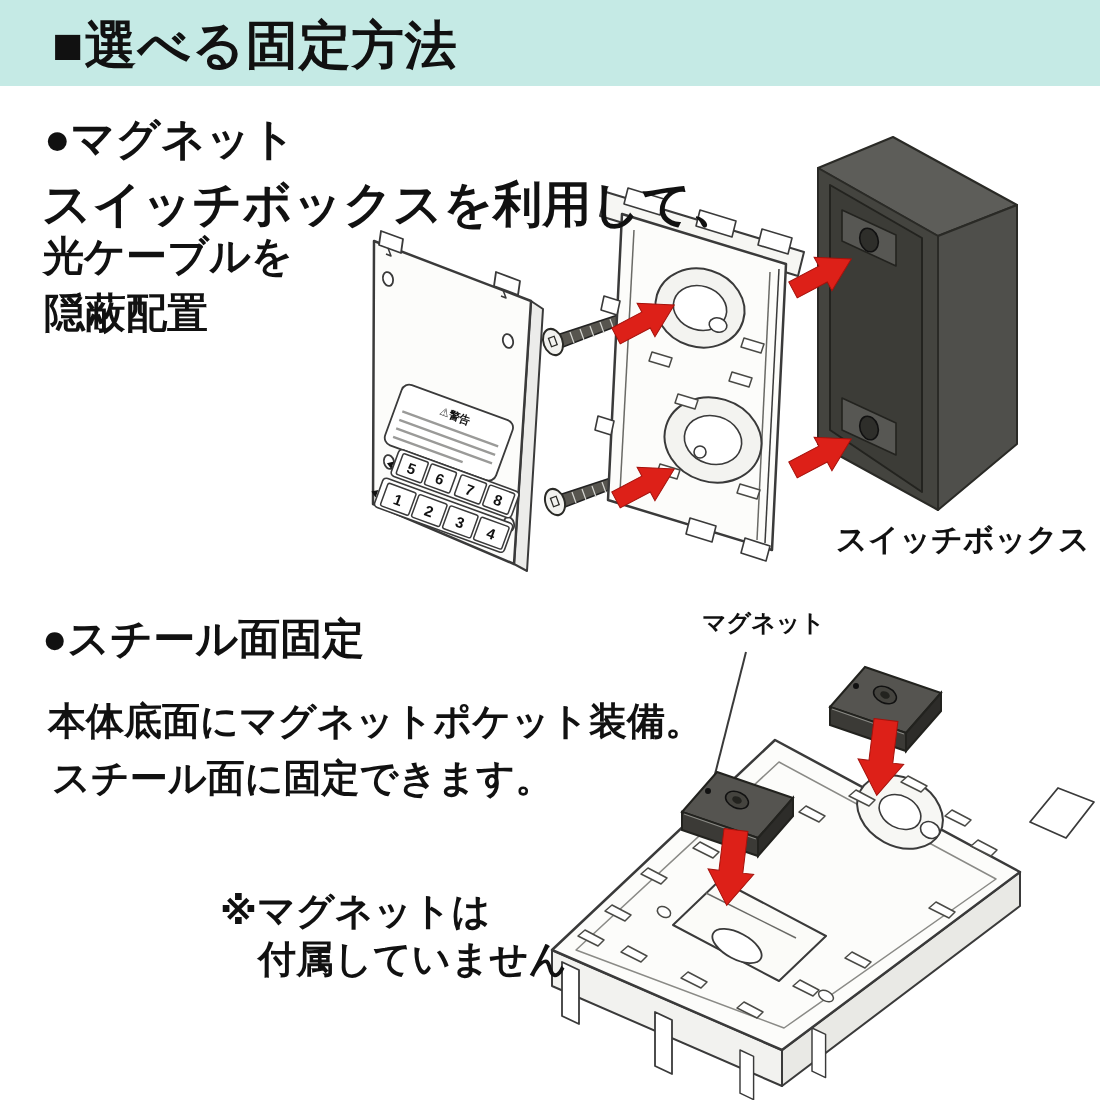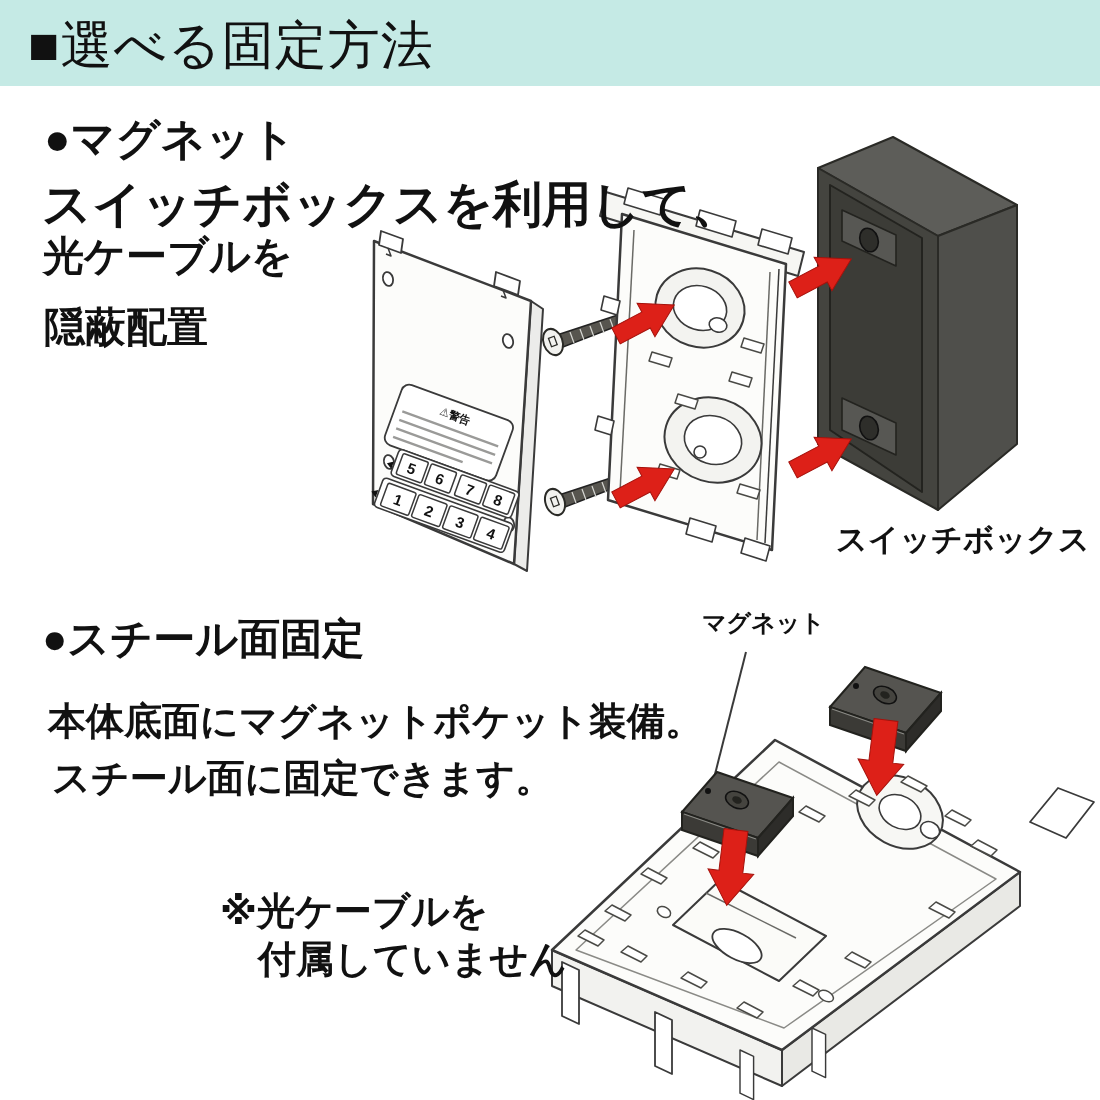--- a/index.html
+++ b/index.html
@@ -2,28 +2,28 @@
 <html><head>
 <meta charset="utf-8">
 <style>
   html,body{margin:0;padding:0;background:#ffffff;}
   .page{
     position:relative;width:1100px;height:1100px;background:#ffffff;overflow:hidden;
     font-family:"Liberation Sans","DejaVu Sans",sans-serif;color:#111;
   }
   .header-band{position:absolute;left:0;top:0;width:1100px;height:86px;background:#c5eae5;}
   .title{
-    position:absolute;left:28px;top:0;height:62px;line-height:90px;
-    font-size:52px;font-weight:400;letter-spacing:1px;white-space:nowrap;
+    position:absolute;left:52px;top:0;height:62px;line-height:90px;
+    font-size:52px;font-weight:700;letter-spacing:1px;white-space:nowrap;
   }
   .txt{position:absolute;white-space:nowrap;}
   .wall-heading{left:44px;top:110px;font-size:44px;font-weight:700;}
   .wall-l1{left:42px;top:172px;font-size:49px;font-weight:600;}
   .wall-l2{left:43px;top:229px;font-size:41px;font-weight:600;}
-  .wall-l3{left:44px;top:286px;font-size:41px;font-weight:600;margin-top:14px;}
+  .wall-l3{left:44px;top:286px;font-size:41px;font-weight:600;}
   .switchbox-label{left:836px;top:519px;font-size:31px;font-weight:700;text-align:right;}
   .magnet-label{left:702px;top:607px;font-size:24px;font-weight:700;text-align:center;}
   .steel-heading{left:42px;top:611px;font-size:42px;font-weight:700;}
   .steel-l1{left:48px;top:696px;font-size:38px;font-weight:600;}
   .steel-l2{left:52px;top:753px;font-size:38px;font-weight:600;}
   .note1{left:220px;top:886px;font-size:38px;font-weight:700;}
   .note2{left:258px;top:934px;font-size:38px;font-weight:700;}
   svg.art{position:absolute;left:0;top:0;width:1100px;height:1100px;}
 </style>
 </head>
@@ -245,16 +245,16 @@
   <div class="txt wall-heading">●マグネット</div>
   <div class="txt wall-l1">スイッチボックスを利用して、</div>
   <div class="txt wall-l2">光ケーブルを</div>
   <div class="txt wall-l3">隠蔽配置</div>
   <div class="txt switchbox-label">スイッチボックス</div>
 
   <div class="txt steel-heading">●スチール面固定</div>
   <div class="txt steel-l1">本体底面にマグネットポケット装備。</div>
   <div class="txt steel-l2">スチール面に固定できます。</div>
   <div class="txt magnet-label">マグネット</div>
-  <div class="txt note1">※光ケーブルを</div>
+  <div class="txt note1">※マグネットは</div>
   <div class="txt note2">付属していません</div>
 
 </div>
 
 </body></html>

